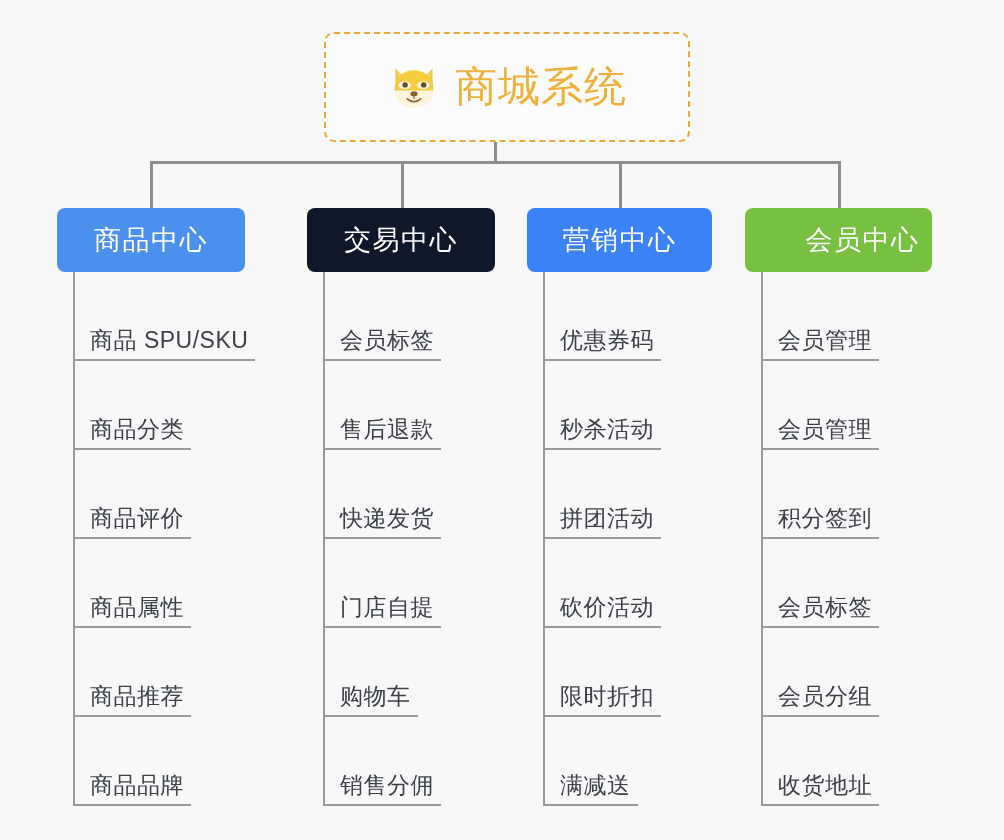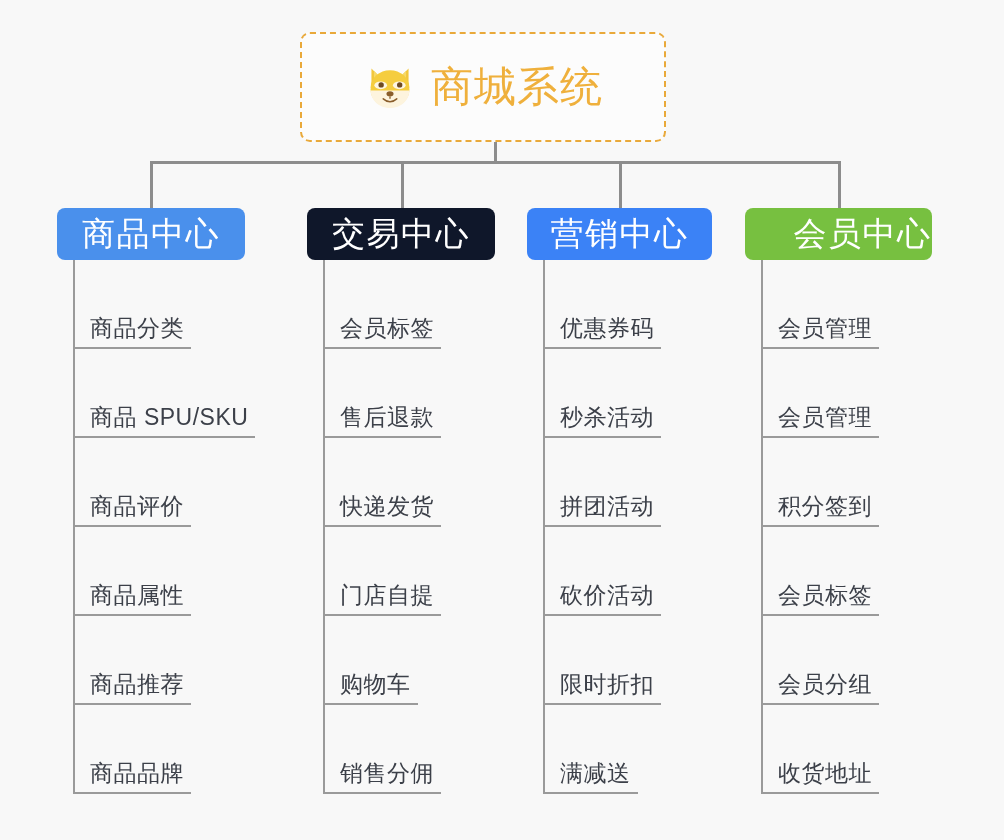--- a/index.html
+++ b/index.html
@@ -17,21 +17,21 @@
   .canvas {
     position: relative;
     width: 1004px;
     height: 840px;
     background: #f8f8f8;
   }
 
   
   .root-node {
     position: absolute;
-    left: 300px;
+    left: 324px;
     top: 32px;
     width: 366px;
     height: 110px;
     box-sizing: border-box;
     background: #fcfcfc;
     border: 2px dashed #e9a93a;
     border-radius: 10px;
     display: flex;
     align-items: center;
     justify-content: center;
@@ -76,27 +76,27 @@
   }
 
   
   .column {
     position: absolute;
     top: 208px;
   }
   .cat-box {
     position: relative;
     box-sizing: border-box;
-    height: 52px;
+    height: 64px;
     border-radius: 8px;
     display: flex;
     align-items: center;
     justify-content: center;
     color: #ffffff;
-    font-size: 33px;
+    font-size: 27px;
     letter-spacing: 1.5px;
     white-space: nowrap;
   }
 
   
   .leaf-list {
     position: relative;
     margin-top: 0;
     padding-top: 0;
   }
@@ -174,26 +174,26 @@
   <div class="conn conn-drop" style="left:619px;"></div>
   <div class="conn conn-drop" style="left:838px;"></div>
 
   <div class="column" id="col-0">
     <div class="cat-box">
       <span>商品中心</span>
     </div>
     <div class="leaf-list">
       <div class="trunk" style="height: 534px;"></div>
       <div class="leaf-item">
-        <span class="leaf-label">商品分类</span>
-        <span class="leaf-rule" style="width: 118px;"></span>
-      </div>
-      <div class="leaf-item">
         <span class="leaf-label">商品 SPU/SKU</span>
         <span class="leaf-rule" style="width: 182px;"></span>
+      </div>
+      <div class="leaf-item">
+        <span class="leaf-label">商品分类</span>
+        <span class="leaf-rule" style="width: 118px;"></span>
       </div>
       <div class="leaf-item">
         <span class="leaf-label">商品评价</span>
         <span class="leaf-rule" style="width: 118px;"></span>
       </div>
       <div class="leaf-item">
         <span class="leaf-label">商品属性</span>
         <span class="leaf-rule" style="width: 118px;"></span>
       </div>
       <div class="leaf-item">

